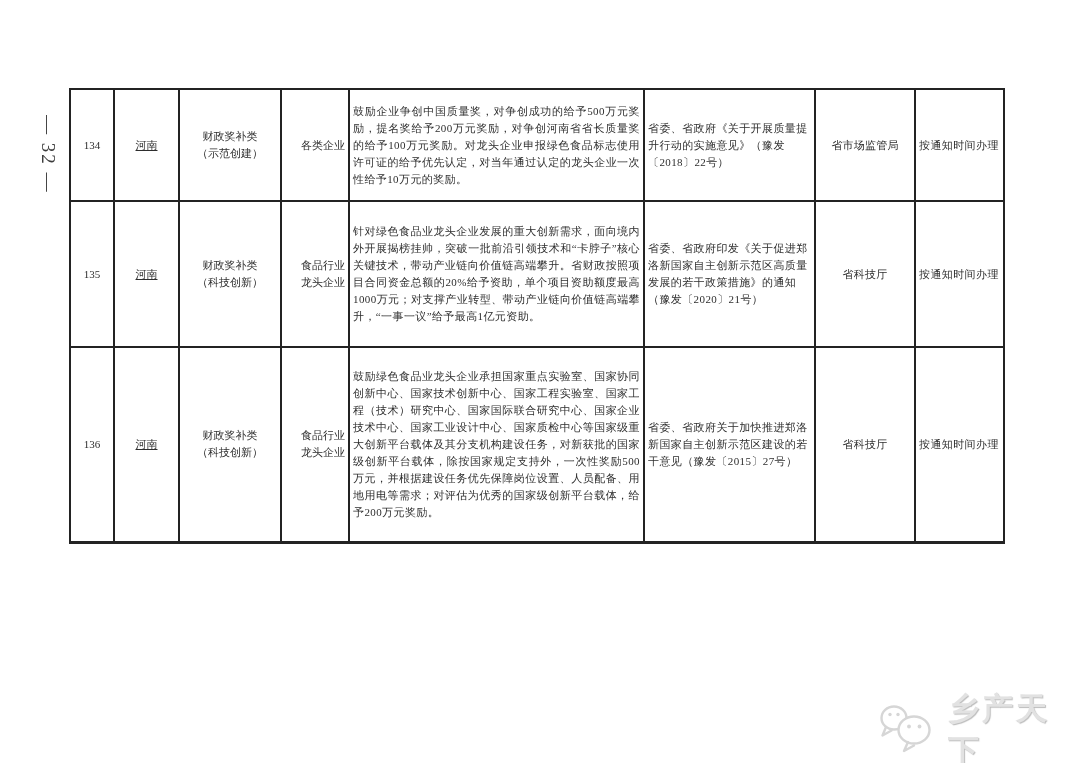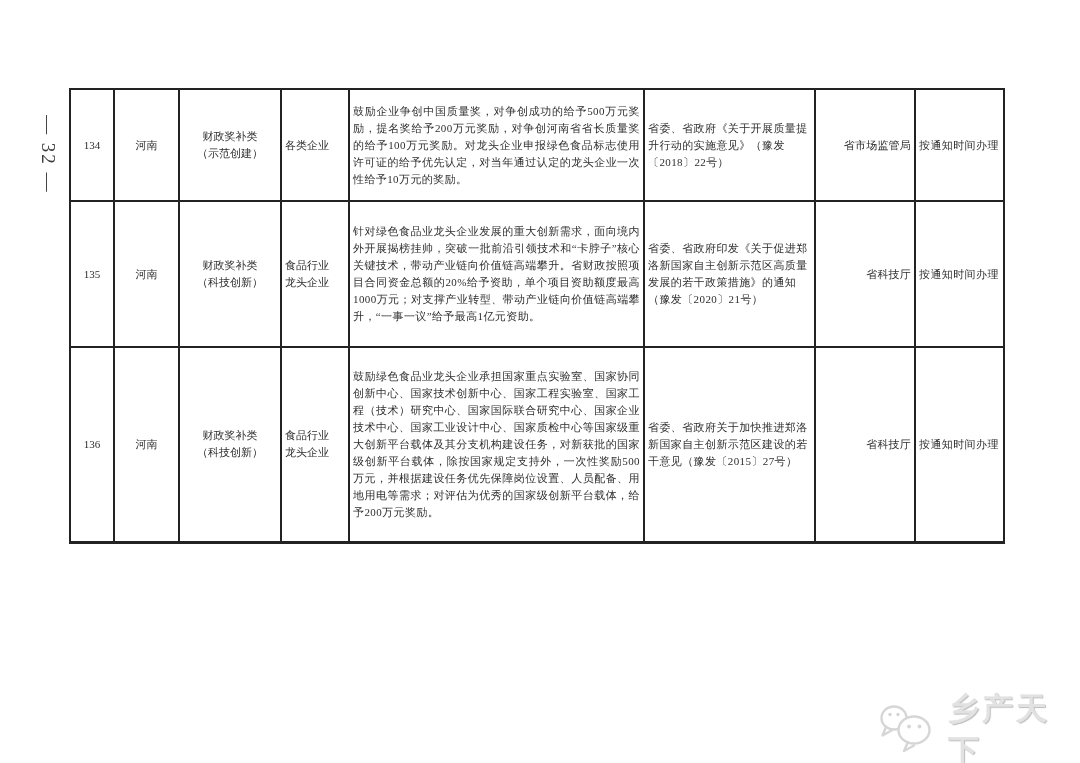--- a/index.html
+++ b/index.html
@@ -36,37 +36,37 @@
   table.policy td{
     border:2px solid #232323;
     vertical-align:middle;
     font-size:11px;
     line-height:17px;
     color:#2e2e2e;
     padding:2px 3px;
     overflow:hidden;
   }
   td.c-index{text-align:center;font-size:16px;margin-top:12px;}
-  td.c-prov{text-align:center;}
+  td.c-prov{text-align:center;text-decoration:underline;}
   td.c-cat{text-align:center;white-space:pre-line;margin-top:30px;}
-  td.c-target{text-align:left;white-space:pre-line;}
+  td.c-target{text-align:right;white-space:pre-line;}
   td.c-content{
     text-align:justify;
     padding:3px 6px;
     letter-spacing:0.4px;
   }
   td.c-basis{
     text-align:left;
     padding:3px 6px;
     letter-spacing:0.4px;
     line-height:18px;
     border-radius:23px;
   }
   td.c-dept{
-    text-align:right;
+    text-align:center;
     padding-left:5px;
     white-space:nowrap;
     letter-spacing:0.2px;
   }
   td.c-time{
     text-align:left;
     padding:0 5px;
     letter-spacing:0.4px;
     line-height:19px;
   }

